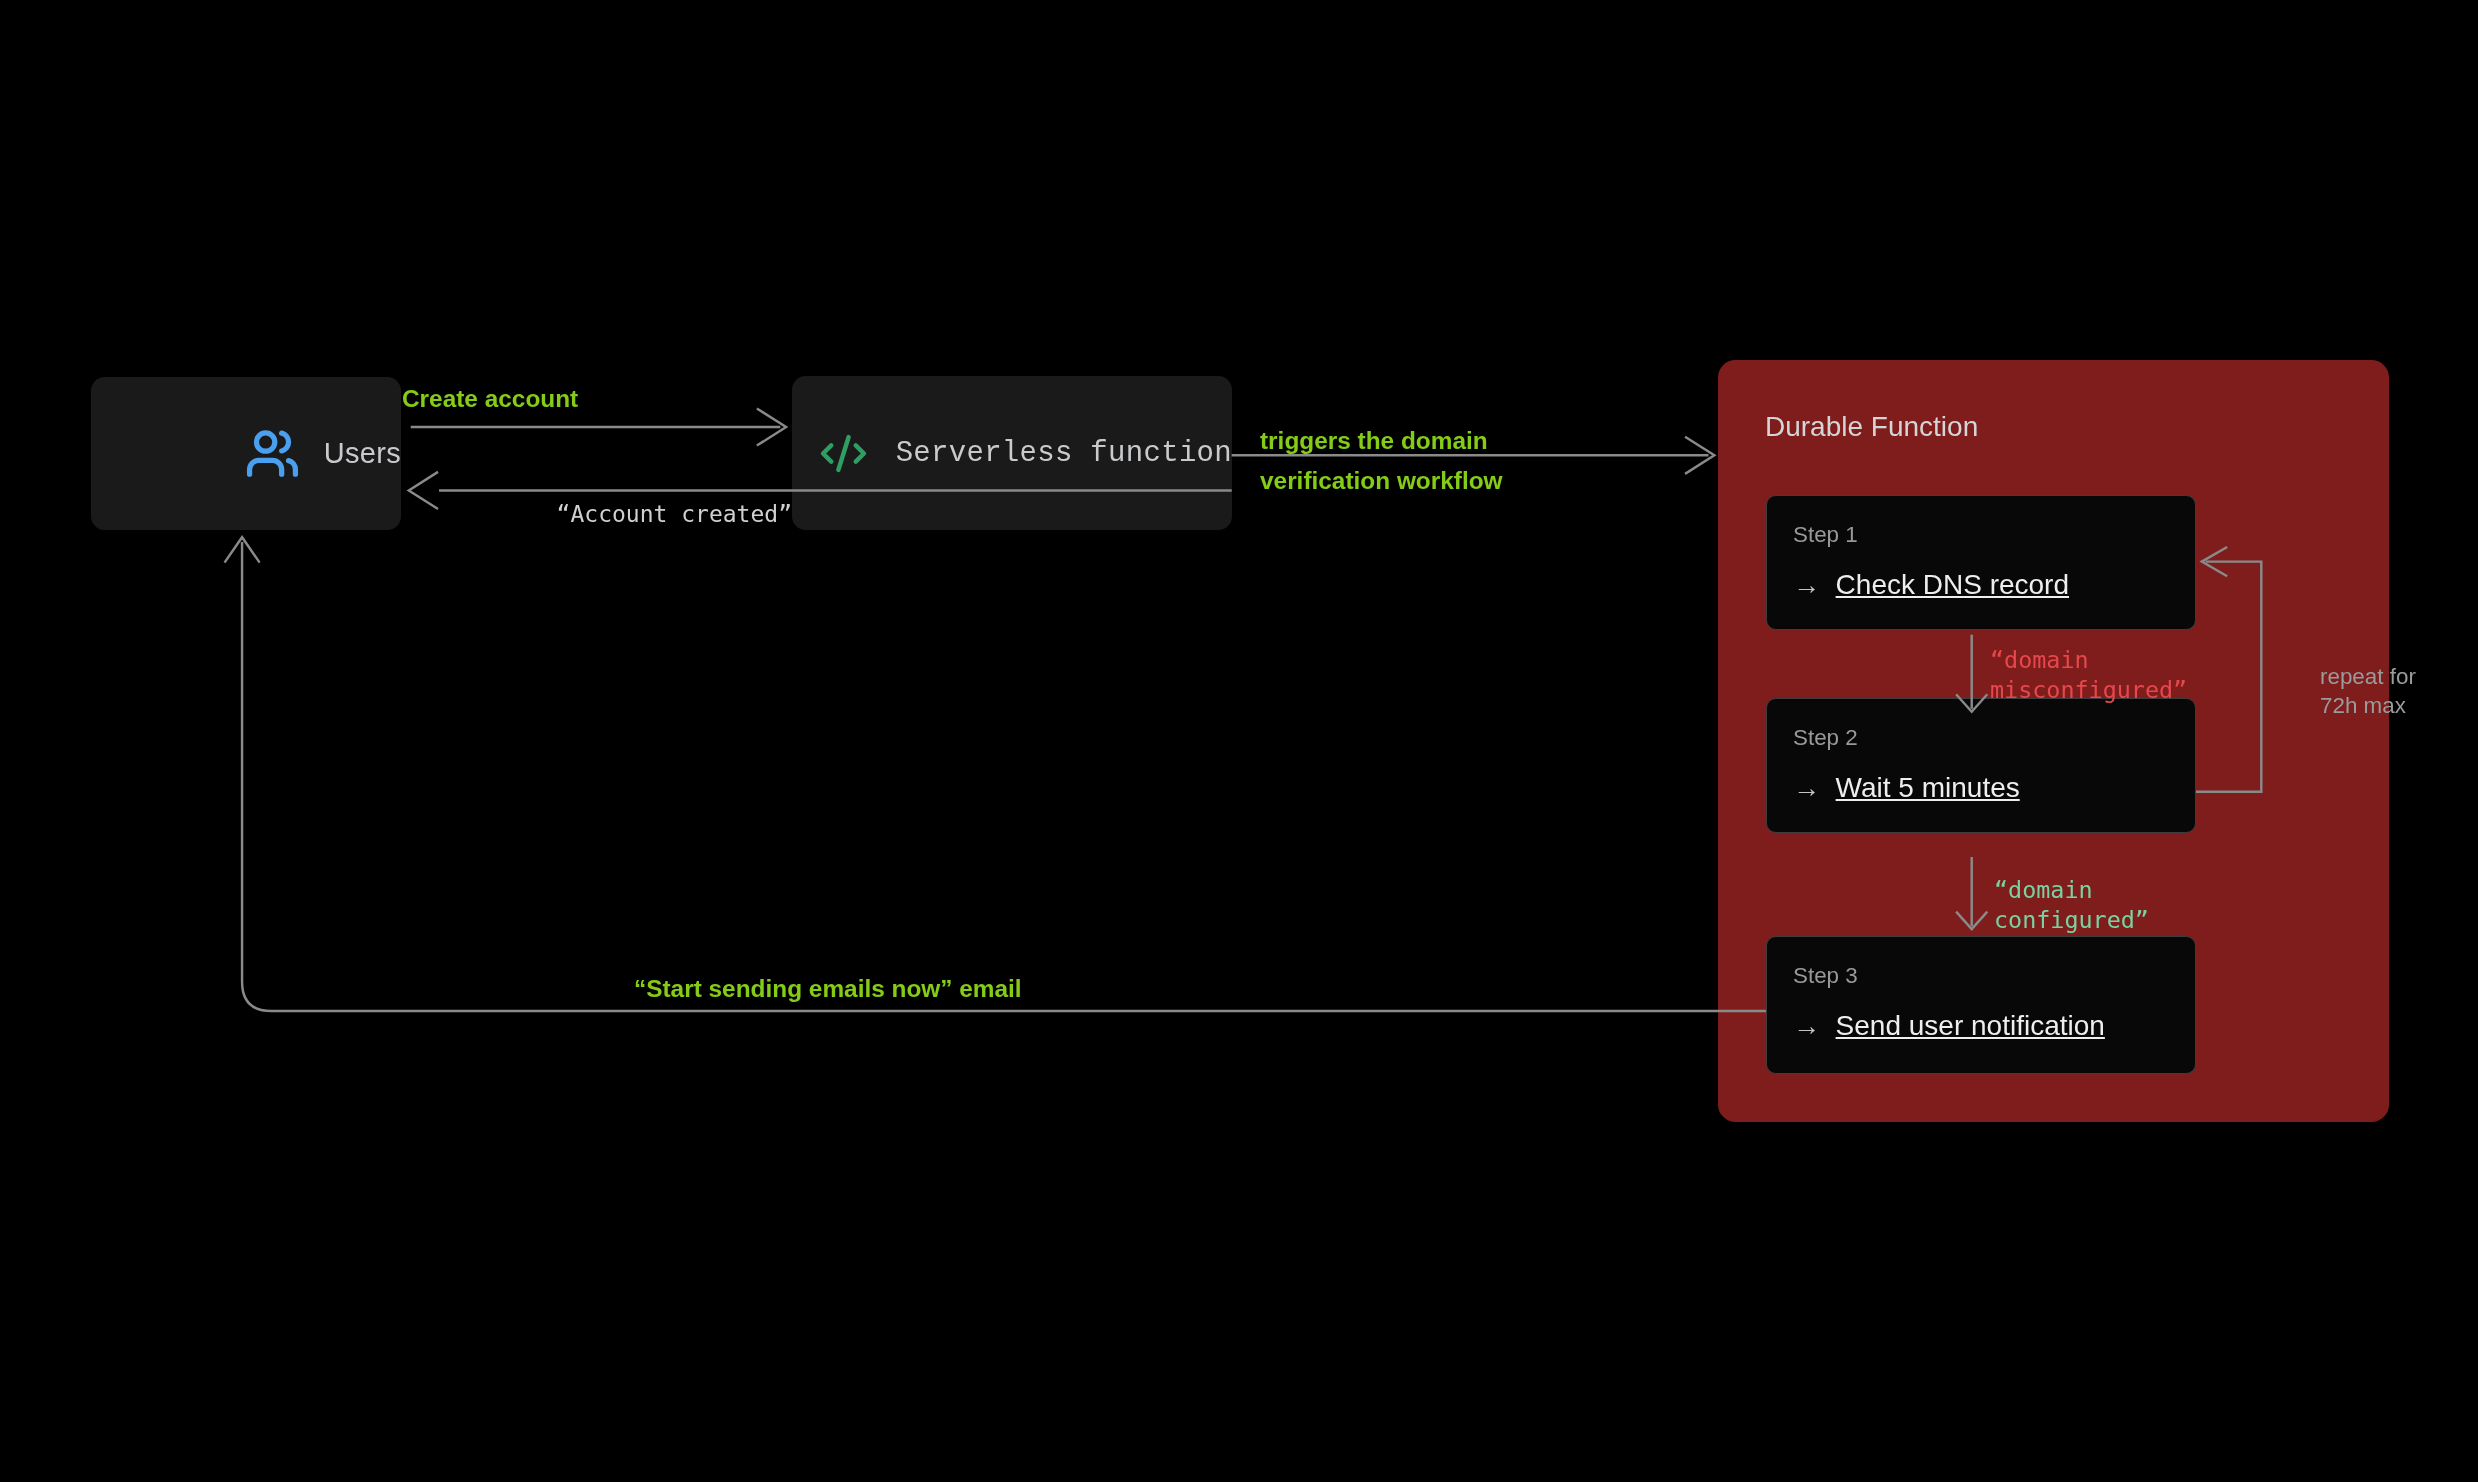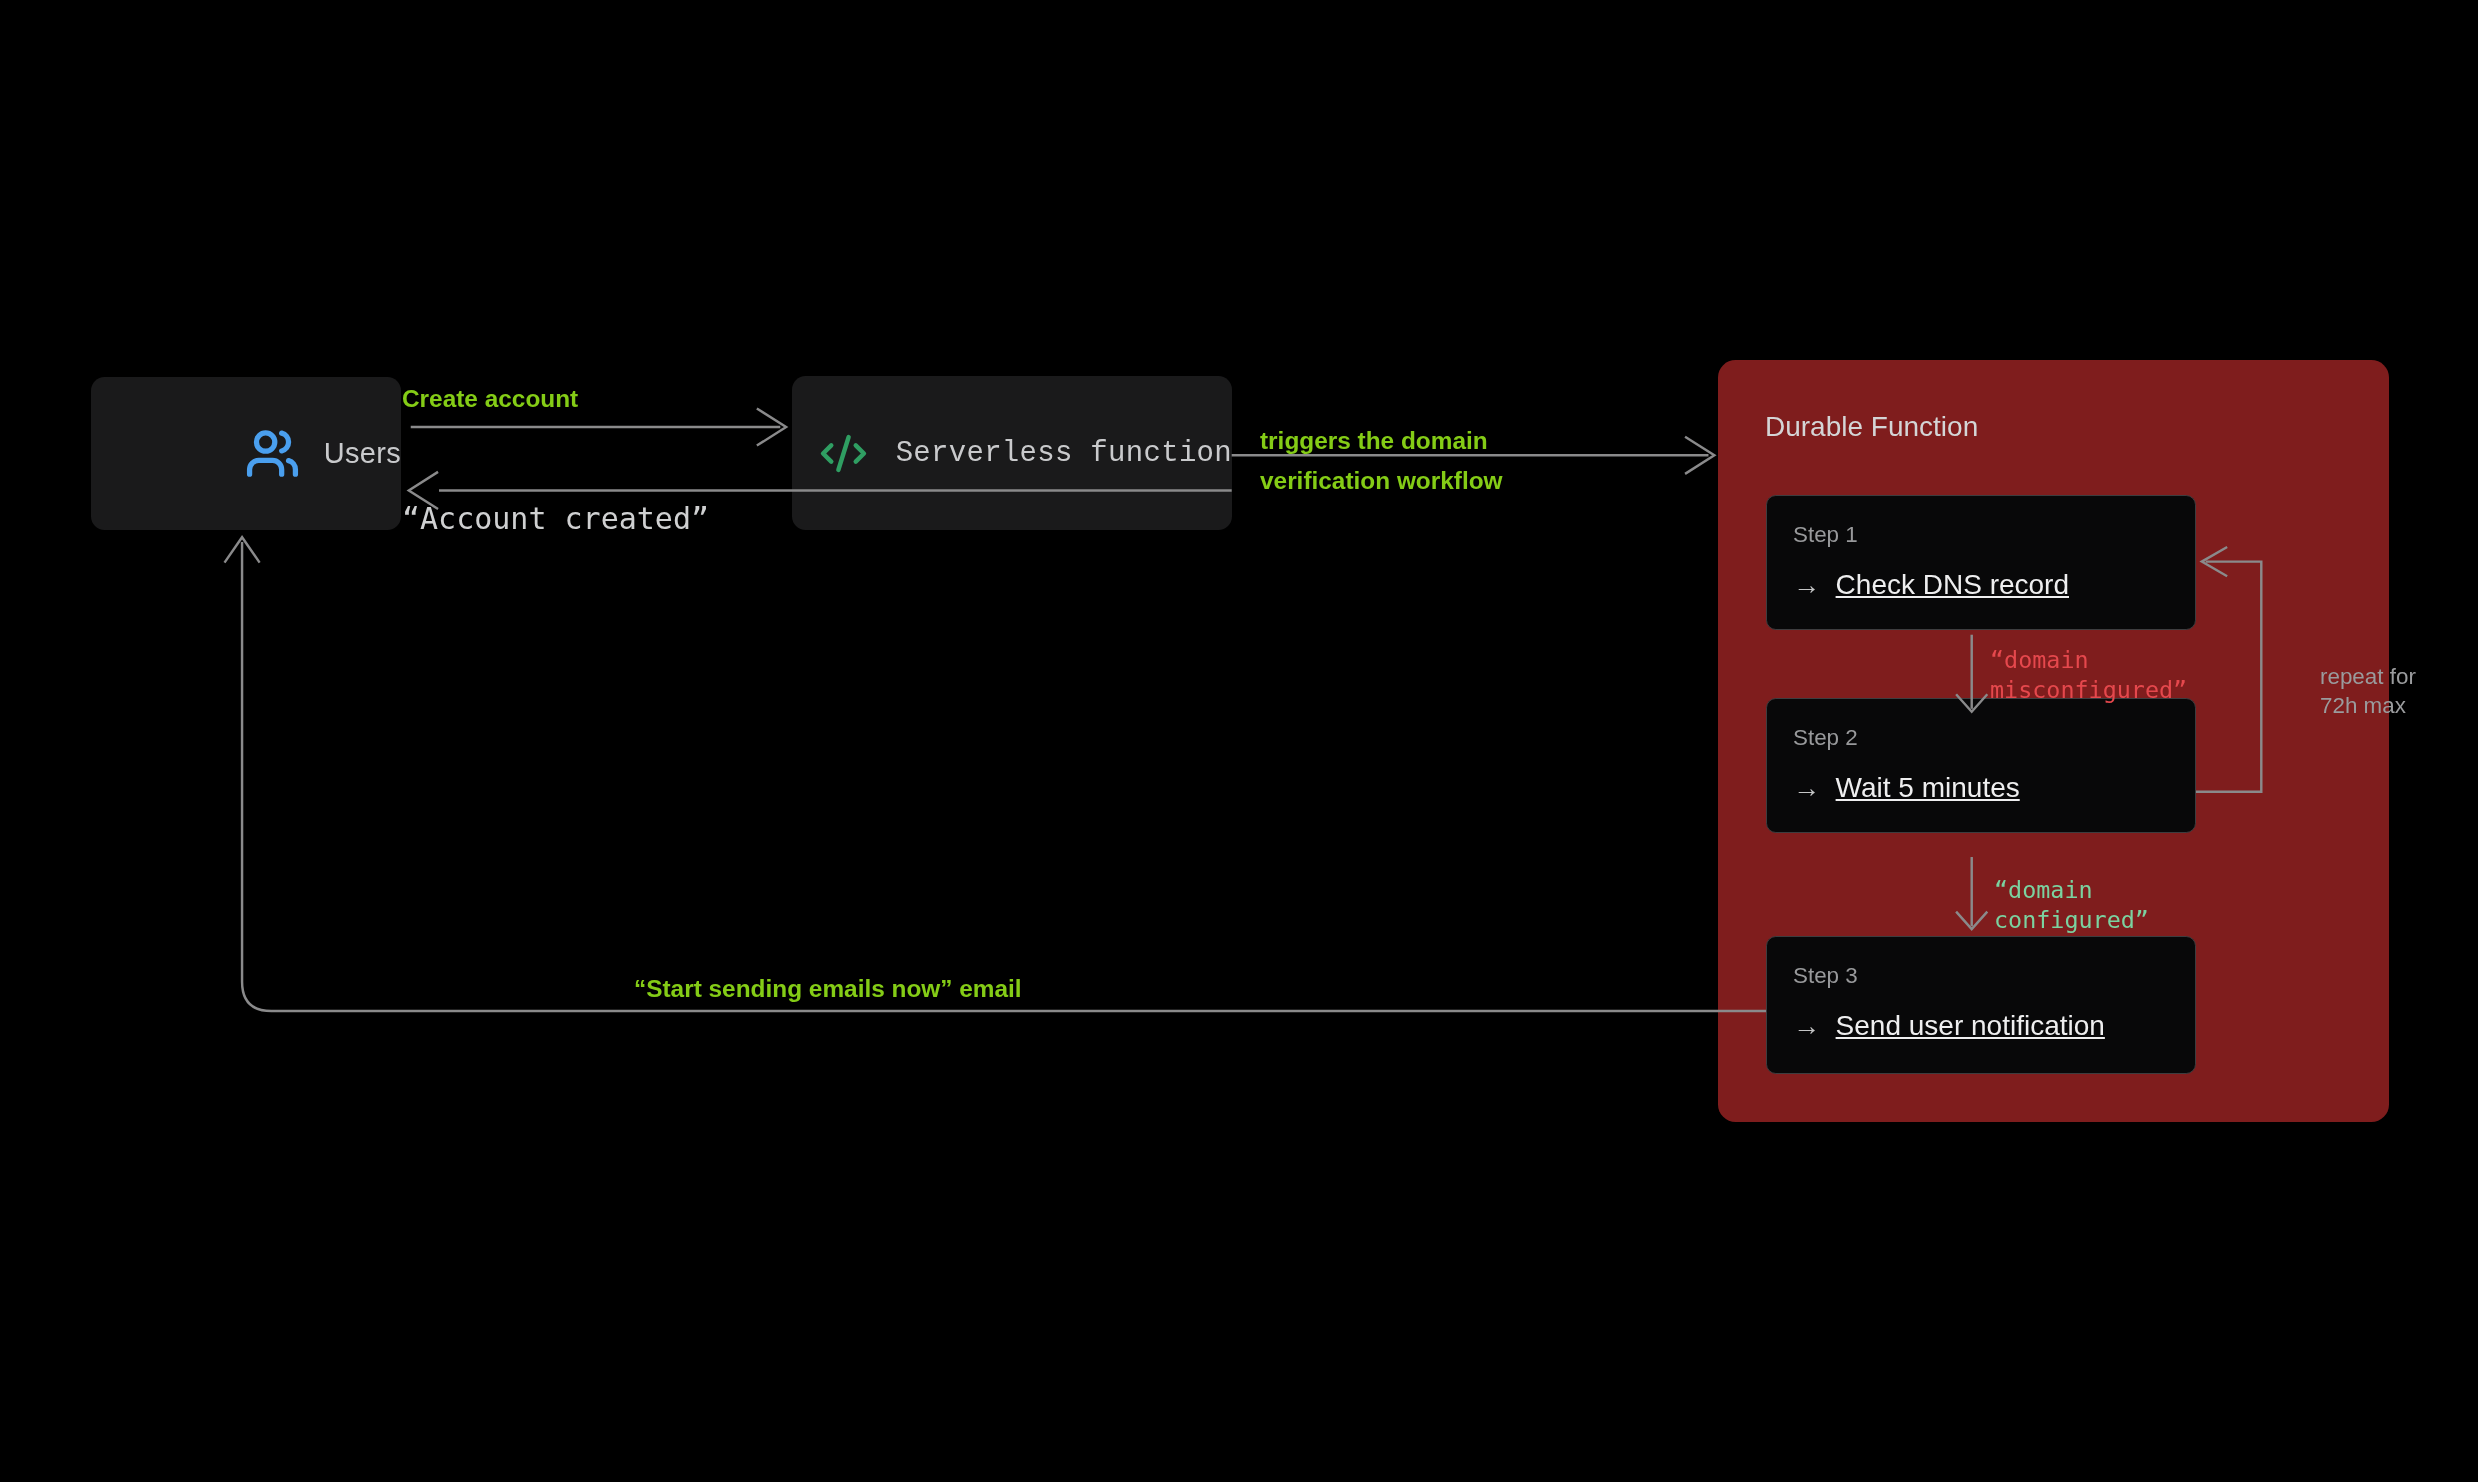--- a/index.html
+++ b/index.html
@@ -22,21 +22,21 @@
     border:1px solid #3d3d3f;border-radius:9.8px;box-sizing:border-box;
     padding:26px 26px 0 26px;display:flex;flex-direction:column;gap:20.5px;
   }
   .step-name{font-size:22.4px;color:#98999b;}
   .step-action{display:flex;align-items:baseline;gap:15.6px;}
   .step-arrow{font-size:27px;color:#c4c5c6;}
   .step-text{font-size:28px;color:#eeeeef;text-decoration:underline;}
   .lbl{position:absolute;white-space:pre-line;}
   .lbl-bold{font-weight:700;font-size:24.4px;color:#84cc16;text-align:left;}
   .mono{font-family:"DejaVu Sans Mono",monospace;}
-  .lbl-account{font-size:30px;color:#cfd0d1;text-align:left;}
+  .lbl-account{font-size:23px;color:#cfd0d1;text-align:right;}
   .lbl-mis{font-size:23.4px;line-height:30px;color:#e5484d;}
   .lbl-conf{font-size:23.4px;line-height:30px;color:#7bd2a0;}
   .lbl-repeat{font-size:22.4px;line-height:29px;color:#9a9b9d;}
   .overlay{position:absolute;left:0;top:0;pointer-events:none;}
 </style>
 </head>
 <body>
 
 <div class="canvas">
 

